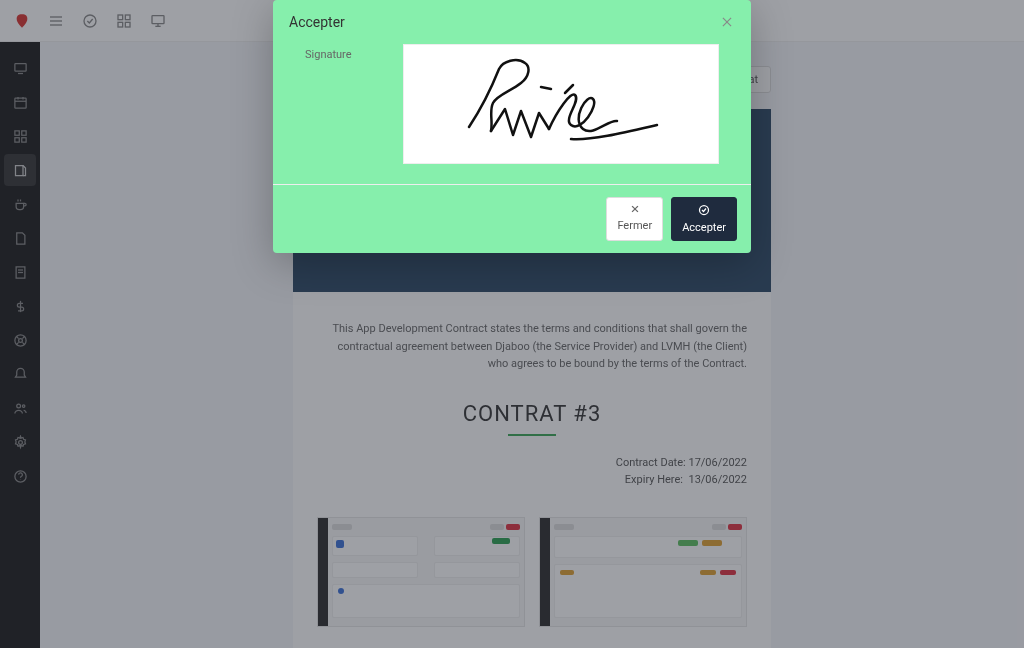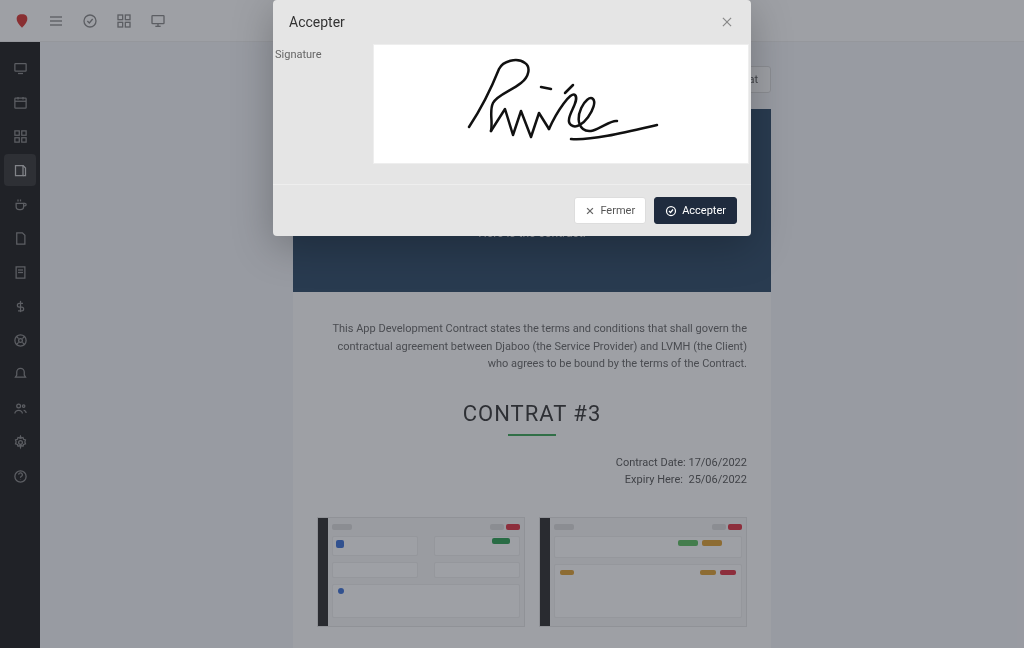--- a/index.html
+++ b/index.html
@@ -34,29 +34,29 @@
 .dates { text-align: right; font-size: 11px; color: #555; line-height: 1.6; margin-bottom: 28px; }
 .shots { display: flex; gap: 14px; }
 .shot { flex: 1; height: 110px; background: #f7f7f7; border: 1px solid #e5e5e5; position: relative; overflow: hidden; }
 .shot-bar { position: absolute; left: 0; top: 0; bottom: 0; width: 10px; background: #2a2a2a; }
 .shot-header { position: absolute; left: 10px; right: 0; top: 4px; height: 10px; display: flex; gap: 2px; padding: 0 4px; align-items: center; }
 .shot-pill { height: 6px; border-radius: 2px; }
 .shot-content { position: absolute; left: 14px; right: 4px; top: 18px; bottom: 4px; }
 .shot-block { background: #fff; border: 1px solid #eee; border-radius: 2px; position: absolute; }
 
 .overlay { position: absolute; inset: 0; background: rgba(40, 44, 55, 0.45); display: flex; justify-content: center; align-items: flex-start; }
-.modal { width: 478px; background: #e5e5e5; border-radius: 4px; box-shadow: 0 10px 40px rgba(0, 0, 0, 0.25); }
+.modal { width: 478px; background: #86efac; border-radius: 4px; box-shadow: 0 10px 40px rgba(0, 0, 0, 0.25); }
 .modal-header { display: flex; justify-content: space-between; align-items: center; padding: 14px 16px; }
 .modal-title { font-size: 14px; color: #333; }
 .modal-close { color: #888; cursor: pointer; width: 16px; height: 16px; display: flex; align-items: center; justify-content: center; }
-.modal-body { padding: 0 2px 20px; display: flex; gap: 8px; }
+.modal-body { padding: 0 32px 20px; display: flex; gap: 8px; }
 .sig-label { font-size: 11px; color: #666; padding-top: 4px; width: 90px; }
 .sig-pad { flex: 1; height: 120px; border: 1px solid #eee; background: #fff; display: flex; align-items: center; justify-content: center; }
 .modal-footer { border-top: 1px solid #eee; padding: 12px 14px; display: flex; justify-content: flex-end; gap: 8px; }
-.btn { font-size: 11px; padding: 6px 10px; border-radius: 3px; cursor: pointer; display: inline-flex; align-items: center; gap: 5px; }
+.btn { font-size: 11px; padding: 6px 10px; border-radius: 3px; cursor: pointer; display: inline-flex; align-items: center; gap: 5px; flex-direction: column; }
 .btn-outline { background: #fff; border: 1px solid #ddd; color: #555; }
 .btn-primary { background: #1f2b3e; border: 1px solid #1f2b3e; color: #fff; }
 
 svg { display: block; }
 </style>
 </head>
 <body>
 
 <div class="topbar">
   <div class="topbar-left">
@@ -199,21 +199,21 @@
       <h1>Contrat de motion dedign</h1>
       <p>We develop amazing apps for your business.</p>
       <p>Here is the contract.</p>
     </div>
     <div class="contract-body">
       <p class="intro">This App Development Contract states the terms and conditions that shall govern the contractual agreement between  Djaboo (the Service Provider) and LVMH (the Client) who agrees to be bound by the terms of the Contract.</p>
       <div class="contract-num">CONTRAT #3</div>
       <div class="underline"></div>
       <div class="dates">
         <span>Contract Date:</span> <span>17/06/2022</span><br>
-        <span>Expiry Here:</span>&nbsp;&nbsp;<span>25/06/2022</span>
+        <span>Expiry Here:</span>&nbsp;&nbsp;<span>13/06/2022</span>
       </div>
       <div class="shots">
         <div class="shot">
           <div class="shot-bar"></div>
           <div class="shot-header">
             <div class="shot-pill" style="width:20px;background:#ddd"></div>
             <div class="shot-pill" style="width:14px;background:#ddd;margin-left:auto"></div>
             <div class="shot-pill" style="width:14px;background:#e03040"></div>
           </div>
           <div class="shot-content">

